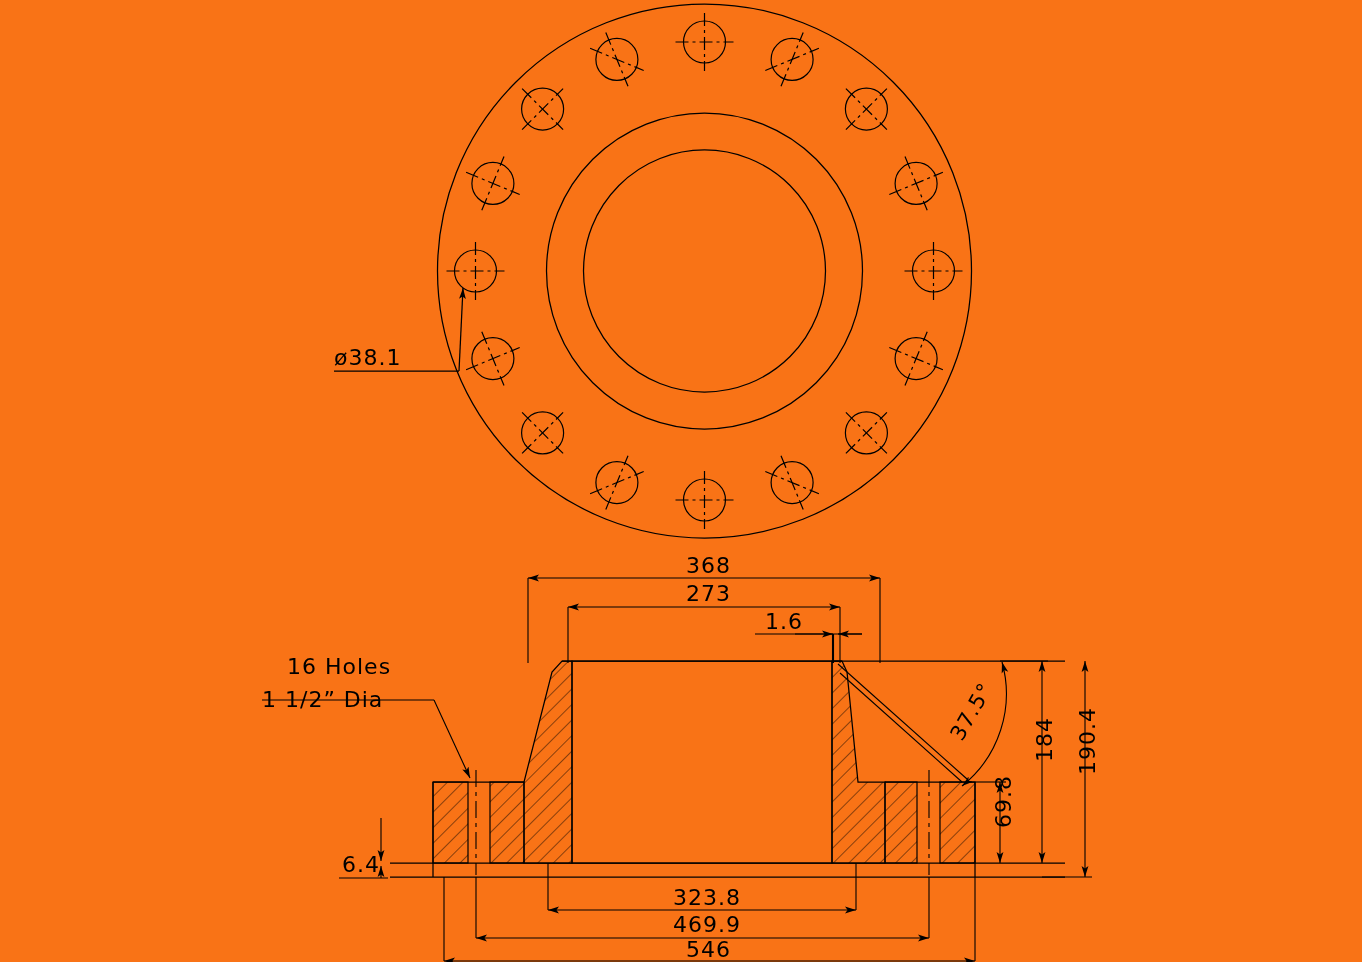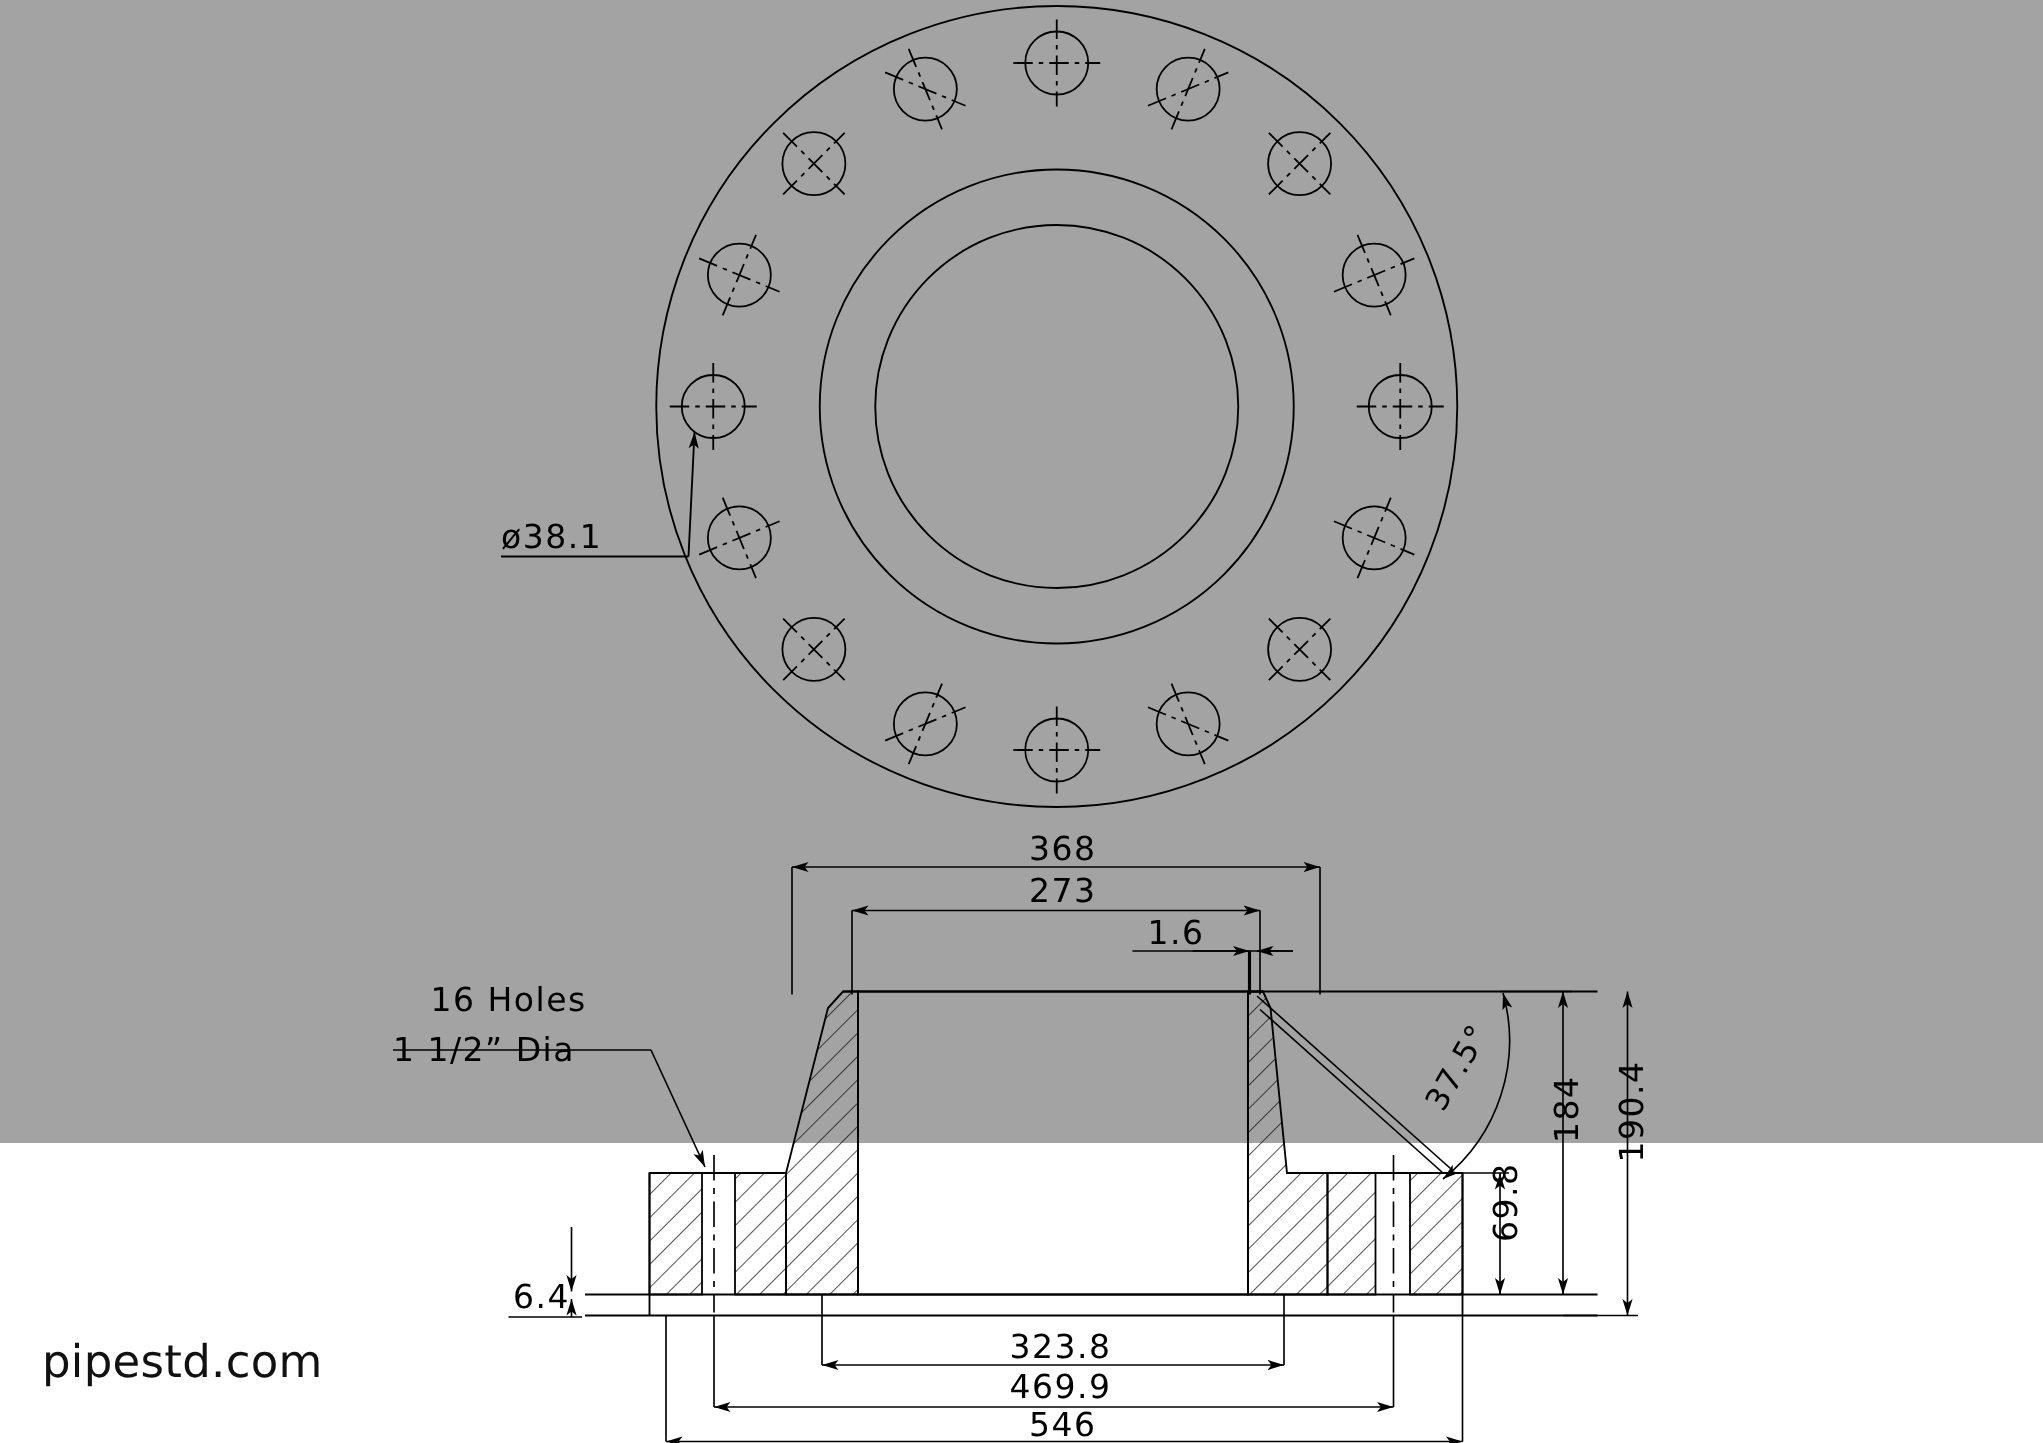--- a/index.html
+++ b/index.html
@@ -1,19 +1,19 @@
 <!DOCTYPE html>
 <html><head>
 <meta charset="utf-8">
 <title>Flange Technical Drawing</title>
 <style>
   html,body{margin:0;padding:0;background:#ffffff;}
   body{width:1362px;height:962px;overflow:hidden;
        font-family:"Liberation Sans", sans-serif;}
-  #sheet{position:relative;width:1362px;height:762px;background:#a3a3a3;}
+  #sheet{position:relative;width:1362px;height:962px;background:#f97316;}
   #sheet svg{position:absolute;left:0;top:0;}
   .watermark{position:absolute;left:28px;top:891px;font-size:30px;color:#111;
              letter-spacing:0.2px;font-family:"DejaVu Sans", sans-serif;}
 </style>
 </head>
 <body>
 
 <div id="sheet">
 
   <svg width="1362" height="962">
@@ -260,14 +260,13 @@
       <text x="1011" y="828" transform="rotate(-90 1011 828)">69.8</text>
 
       <text x="342" y="872">6.4</text>
 
       <text x="673" y="905">323.8</text>
       <text x="673" y="932">469.9</text>
       <text x="686" y="957">546</text>
     </g>
   </svg>
 
-  <div class="watermark">pipestd.com</div>
 </div>
 
 </body></html>

